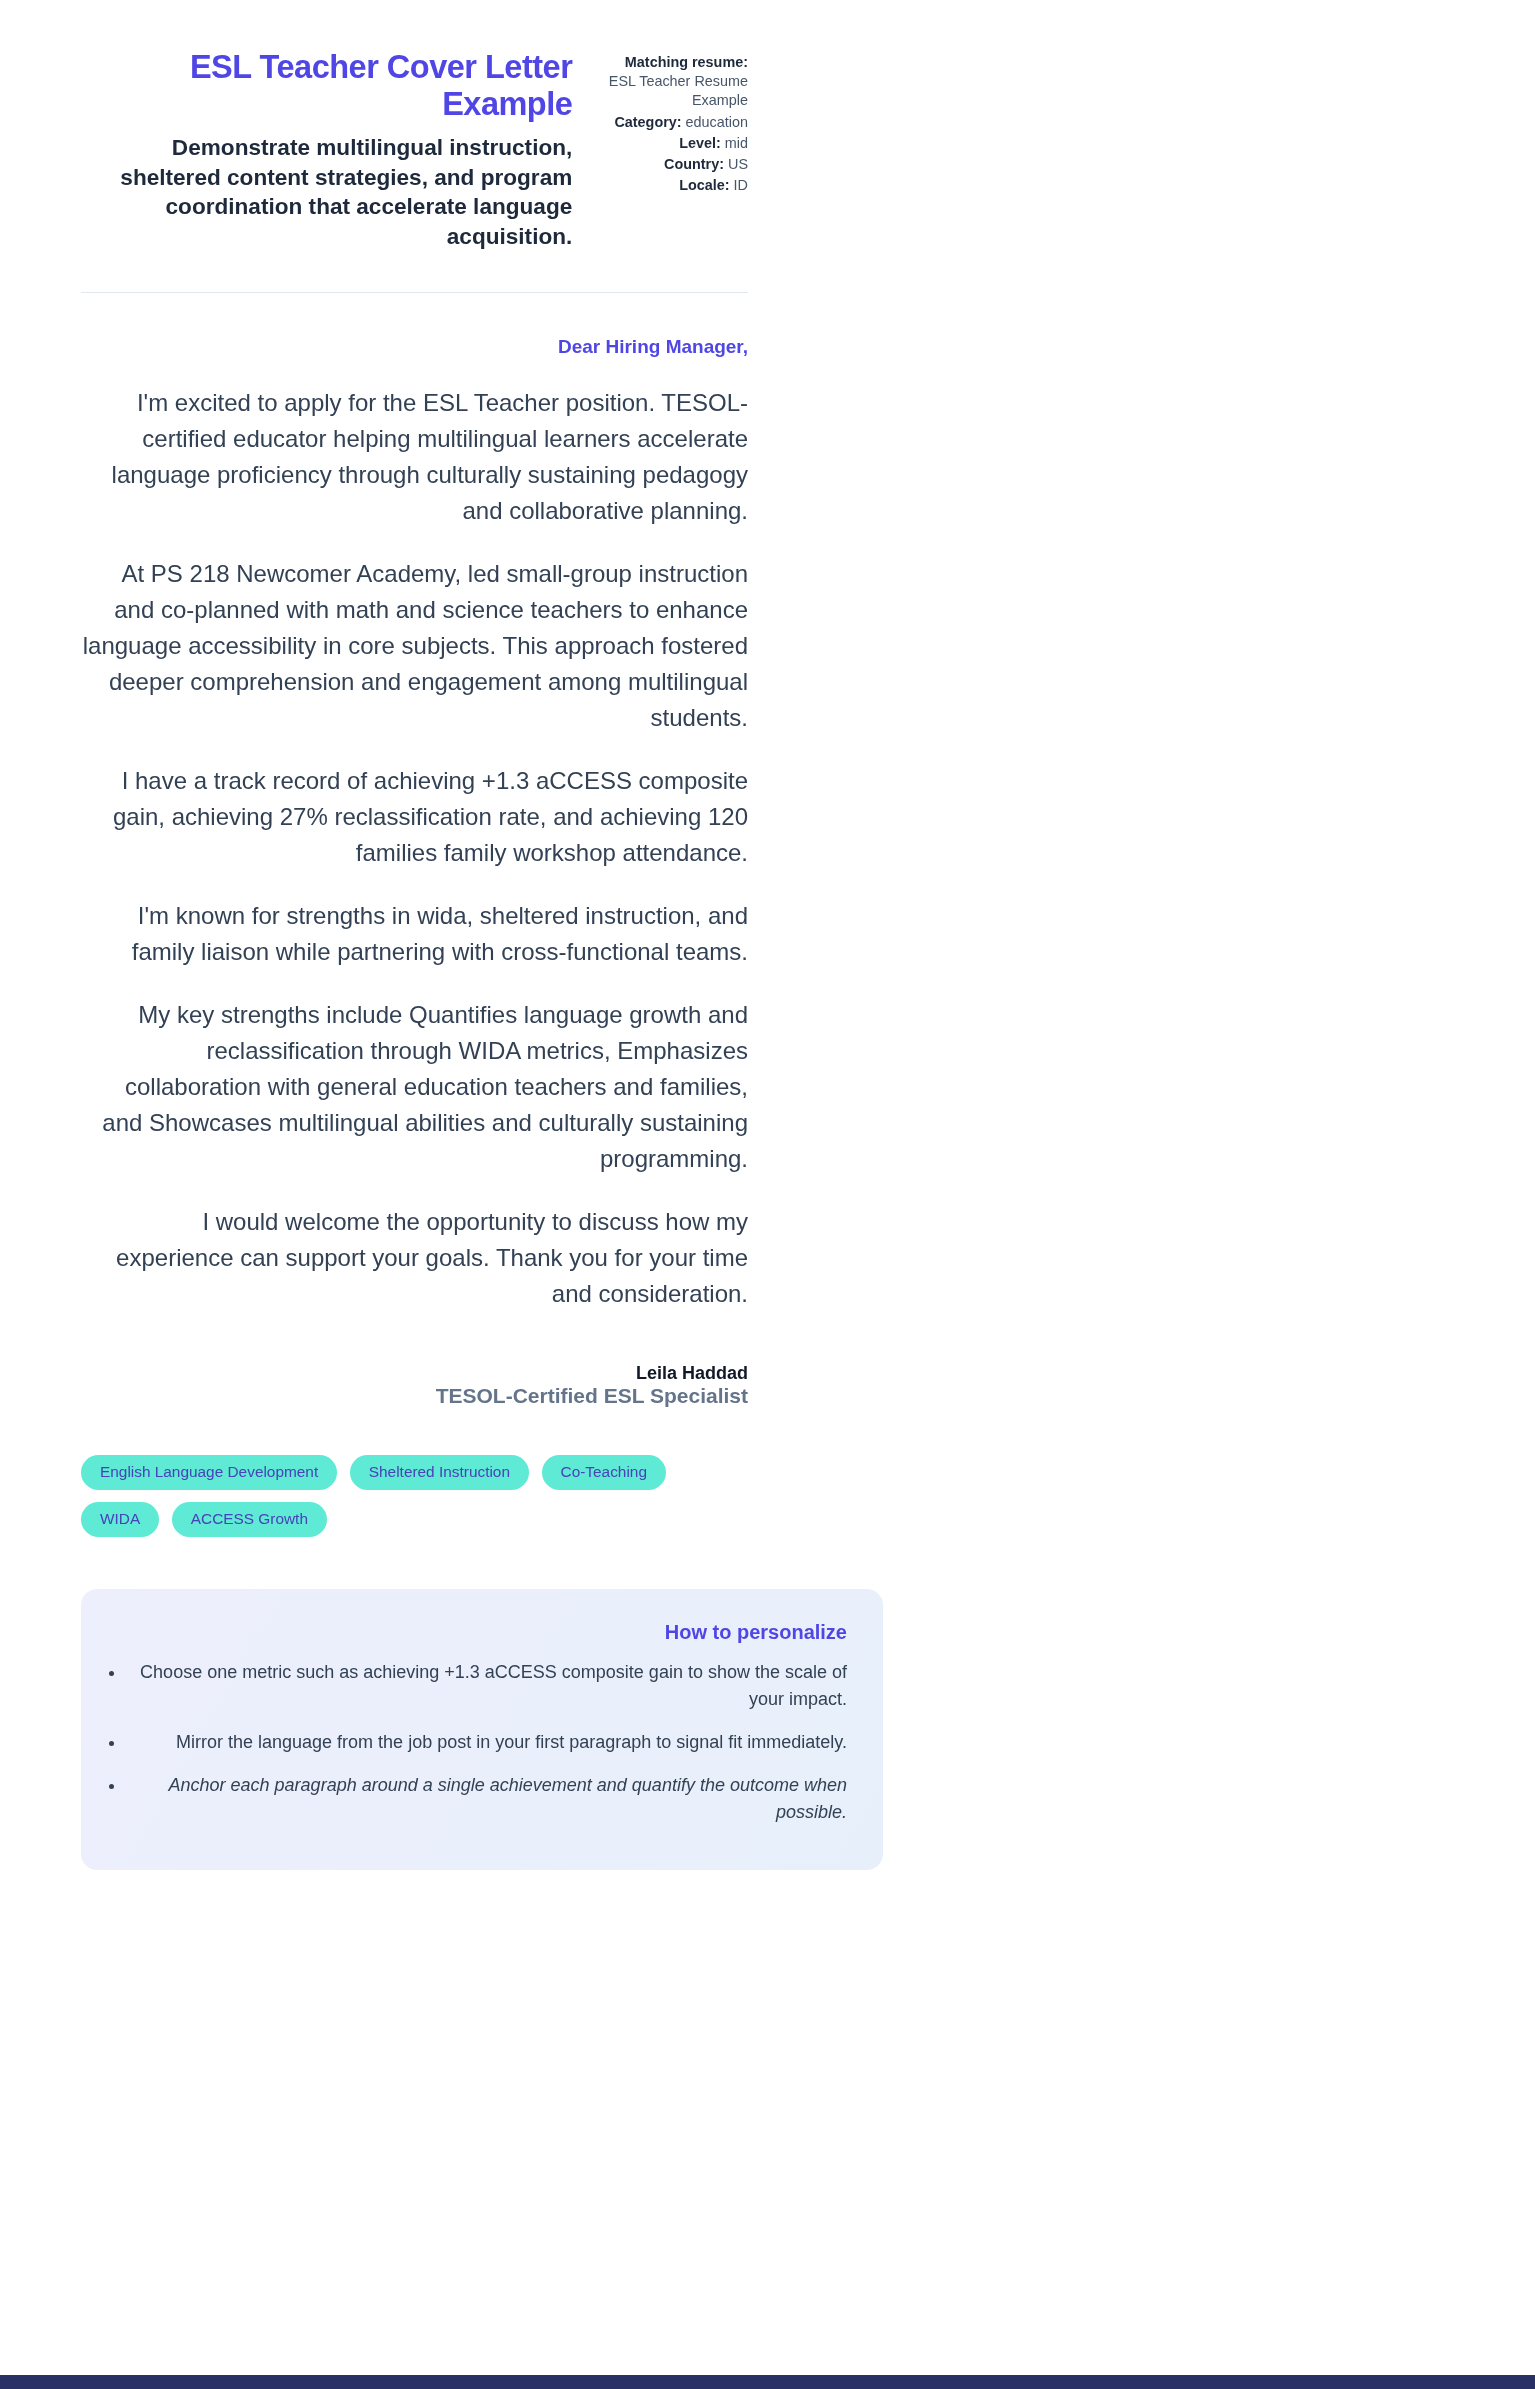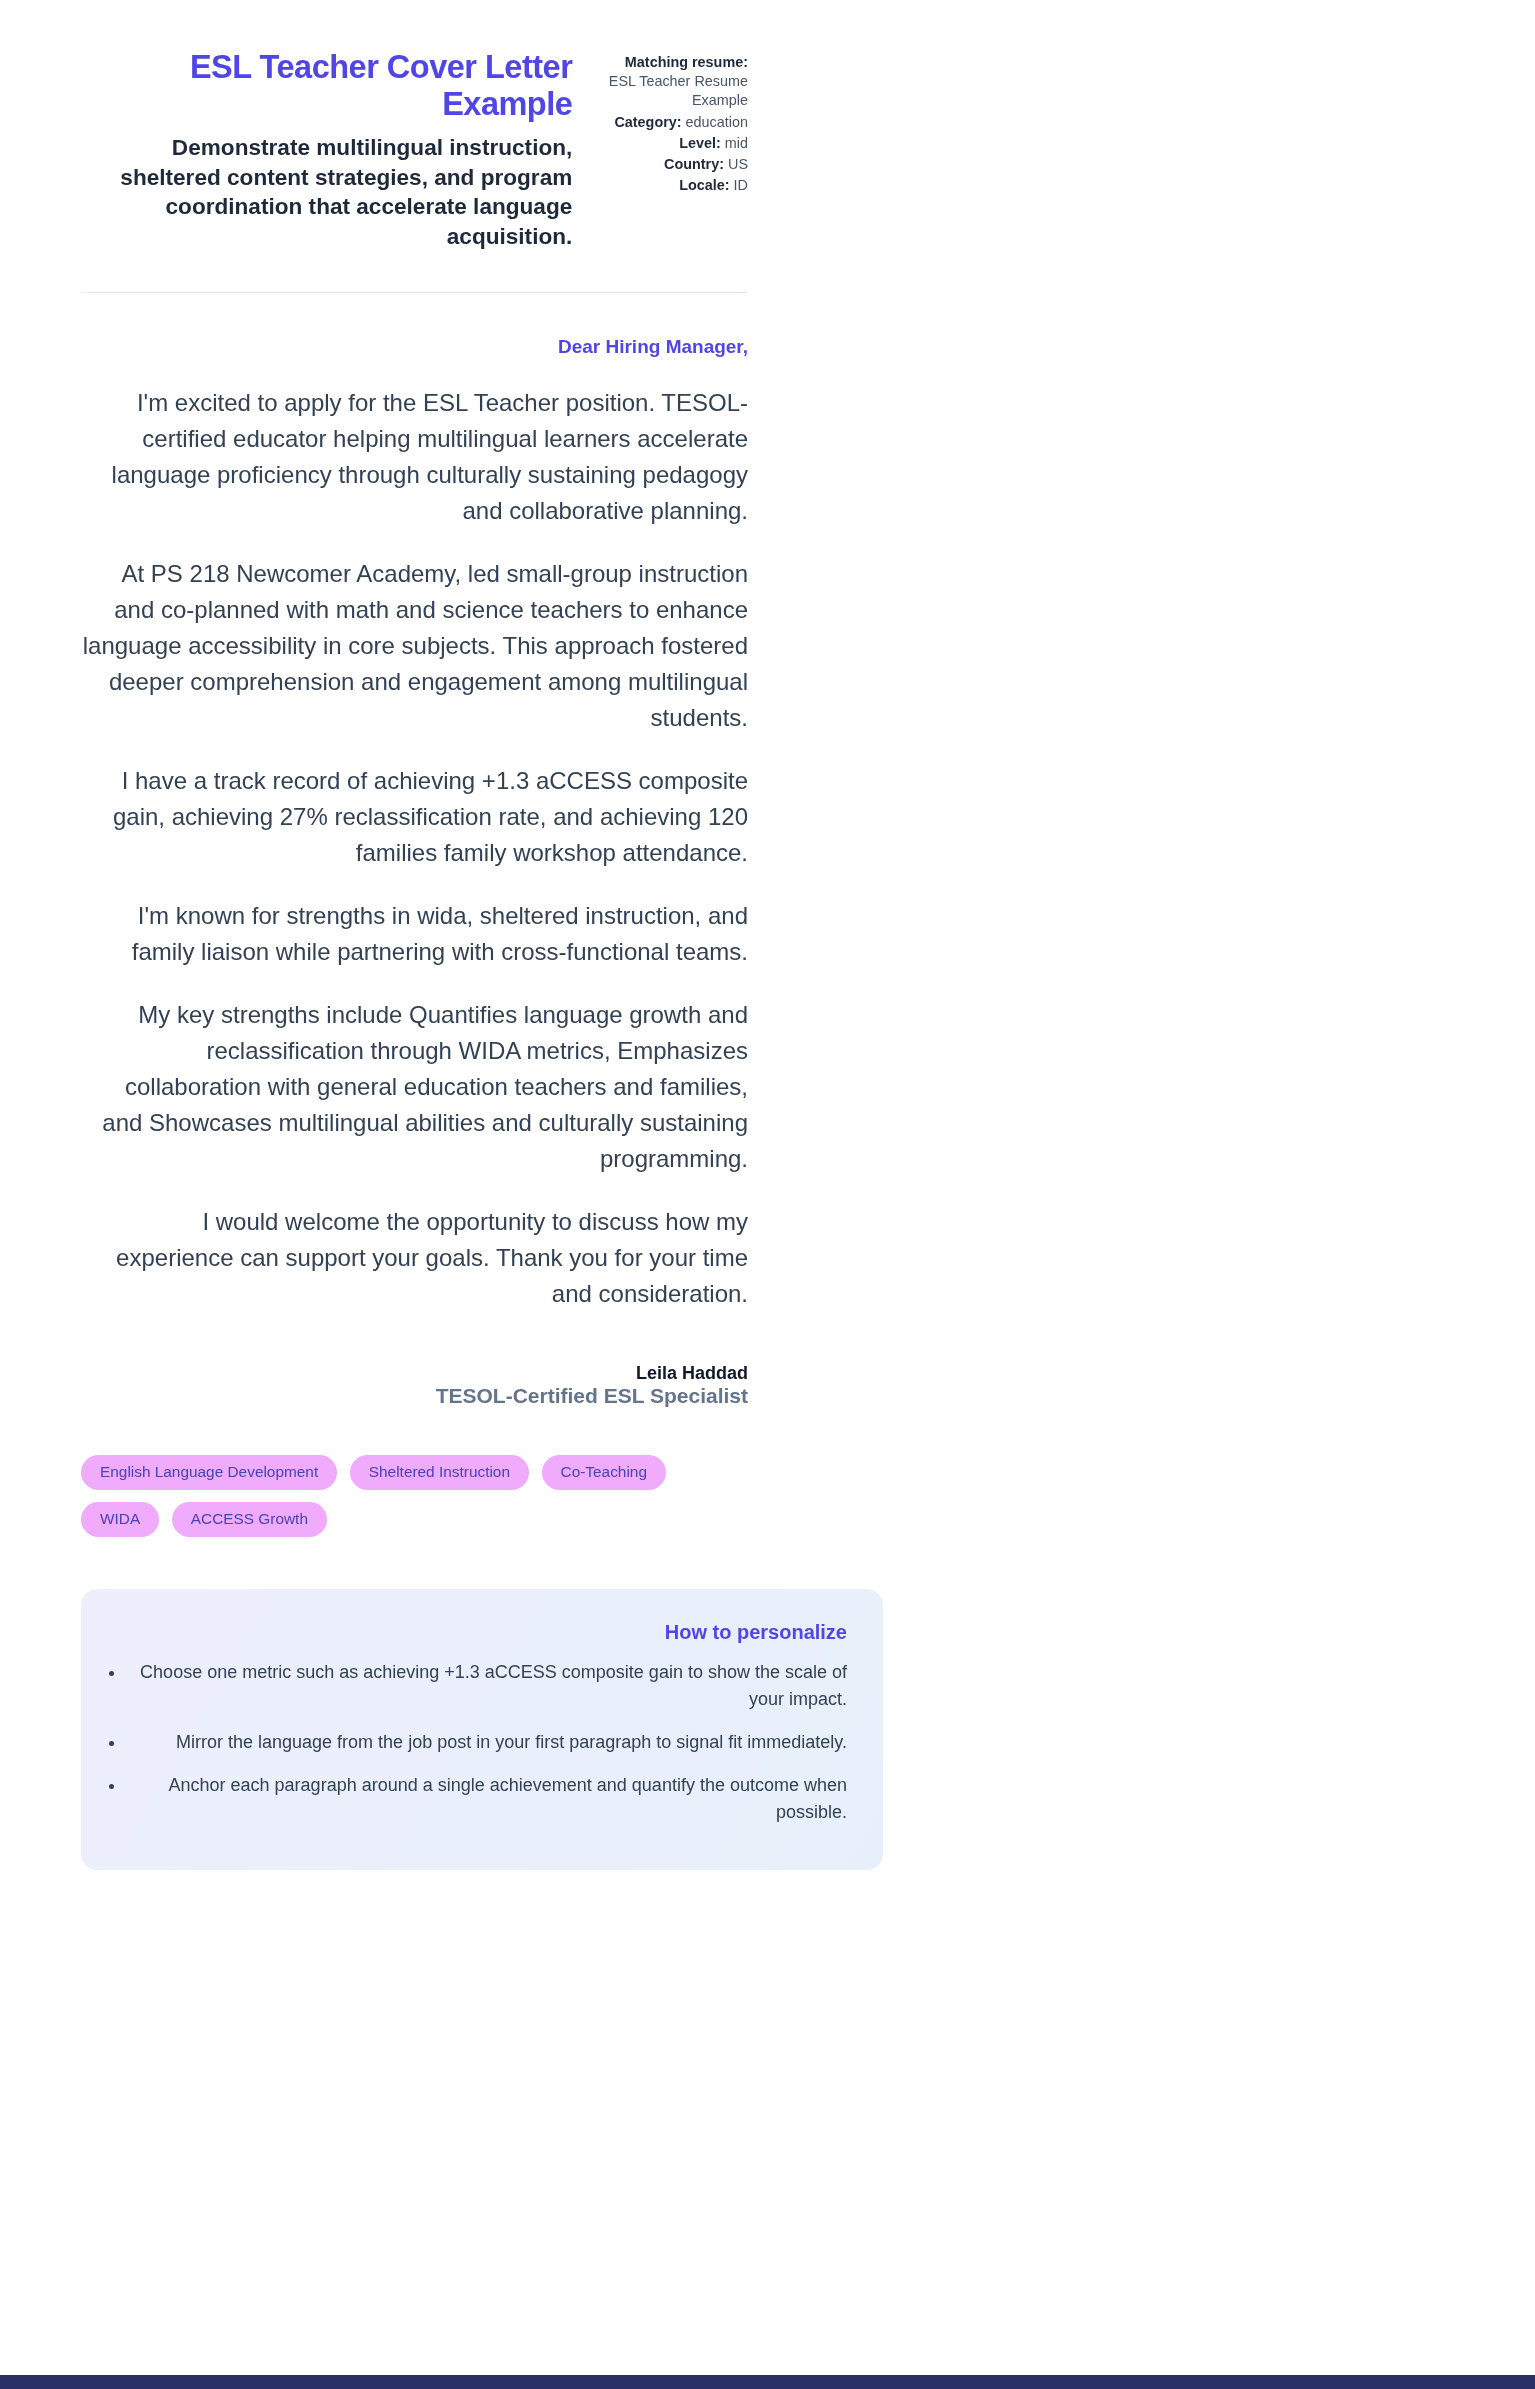--- a/index.html
+++ b/index.html
@@ -94,21 +94,21 @@
   .tags {
     margin-top: 47px;
     display: flex;
     flex-wrap: wrap;
     gap: 12.6px;
   }
   .tag {
     display: inline-block;
     padding: 8.1px 19px;
     border-radius: 902px;
-    background: #f0abfc;
+    background: #5eead4;
     color: #4842b8;
     font-size: 15.4px;
     line-height: 1.2;
     white-space: nowrap;
     cursor: pointer;
   }
 
   
   .personalize-card {
     margin-top: 52px;
@@ -128,21 +128,21 @@
     padding: 0 0 0 20px;
     list-style: disc outside;
   }
   .personalize-list li {
     margin: 0 0 16.3px 0;
     padding-left: 5.4px;
     font-size: 18px;
     line-height: 1.5;
     color: #334155;
   }
-  .personalize-list li:last-child { margin-bottom: 8px; }
+  .personalize-list li:last-child { margin-bottom: 8px; font-style: italic; }
 
   
   .footer-bar {
     position: absolute;
     left: 0;
     bottom: 0;
     width: 100%;
     height: 14.4px;
     background: #293066;
   }

